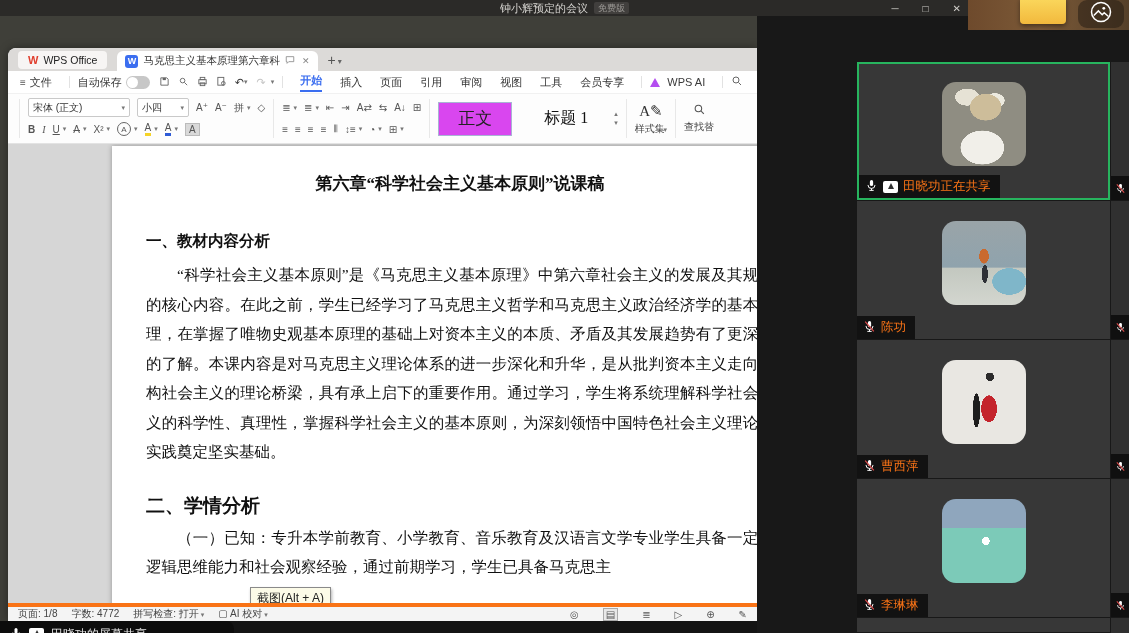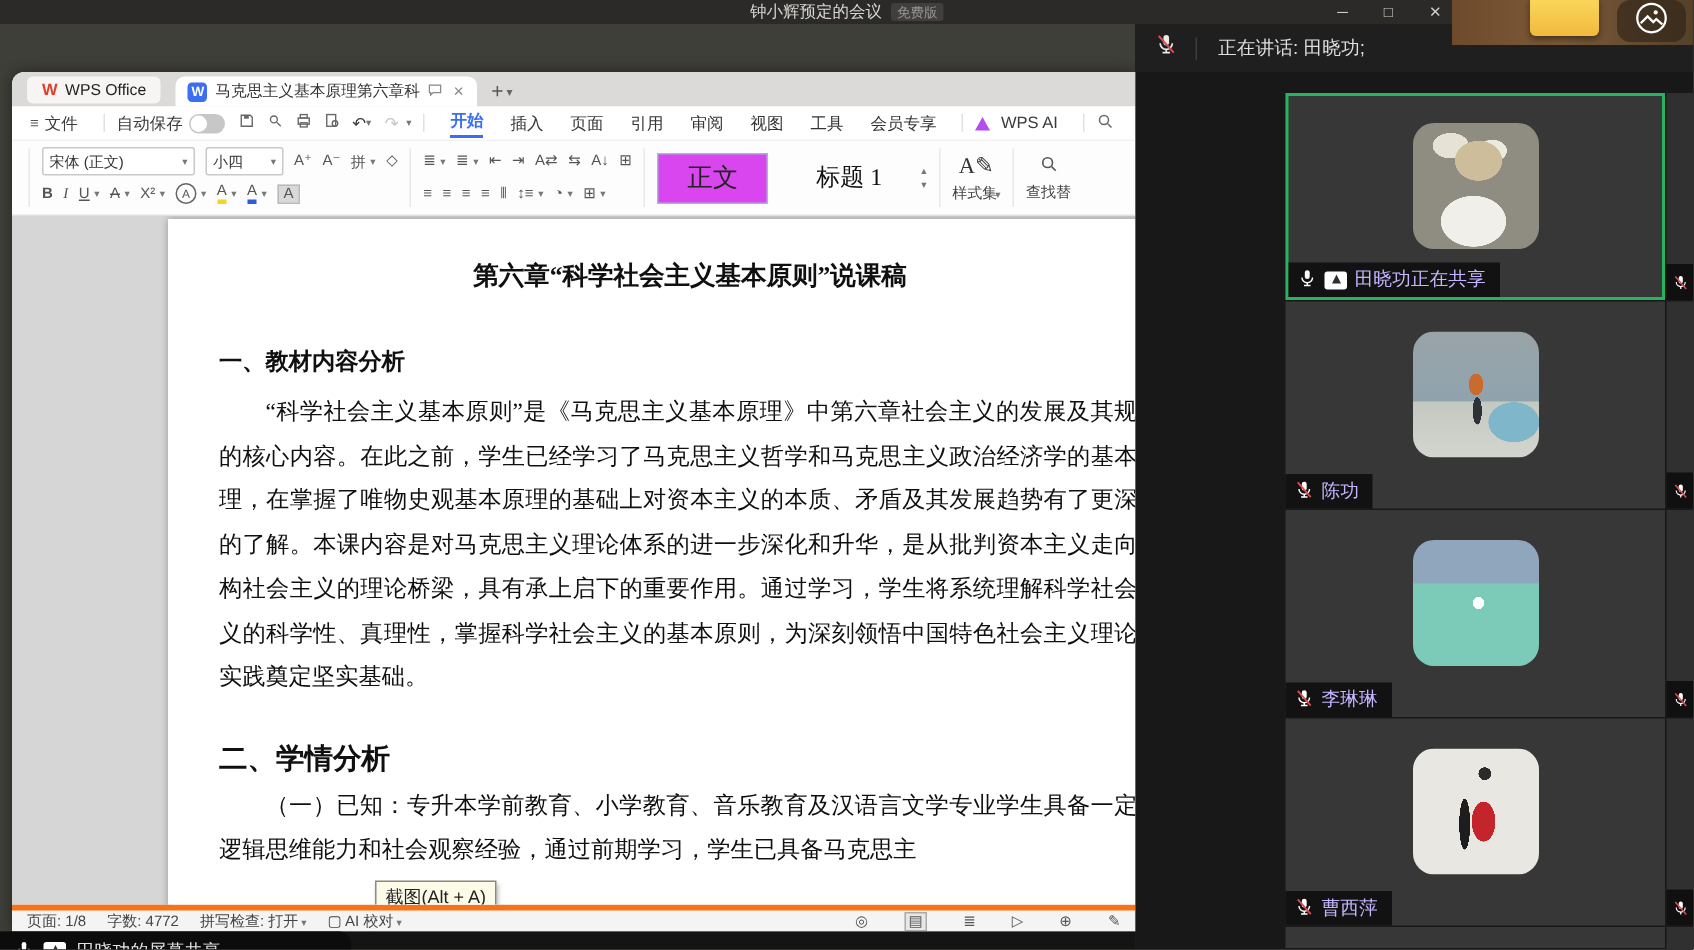--- a/index.html
+++ b/index.html
@@ -111,21 +111,21 @@
   .hdiv{width:1px;height:15px;background:#3d3d3d;margin:0 14px 0 12px;}
   .speak-text{color:#dedede;font-size:12.5px;}
   .tiles{position:absolute;left:100px;top:46px;width:253px;}
   .tile{position:relative;height:138px;background:#373737;margin-bottom:1px;box-sizing:border-box;}
   .tile.active{border:2px solid #27b45e;}
   .tile.partial{height:14px;}
   .avatar{position:absolute;left:50%;top:20px;transform:translateX(-50%);
     width:84px;height:84px;border-radius:14px;}
   .tile.active .avatar{top:18px;}
   .tlabel{position:absolute;left:0;bottom:0;display:flex;align-items:center;gap:5px;
-    background:rgba(8,8,8,.78);padding:3px 9px 3px 6px;color:#c4b5fd;font-size:12.5px;
+    background:rgba(8,8,8,.78);padding:3px 9px 3px 6px;color:#f97316;font-size:12.5px;
     max-width:96%;box-sizing:border-box;white-space:nowrap;}
   .share-ico{width:15px;height:12px;background:#fff;border-radius:2px;position:relative;flex:none;}
   .share-ico::after{content:"";position:absolute;left:5px;top:2px;width:0;height:0;
     border-left:3px solid transparent;border-right:3px solid transparent;border-bottom:6px solid #2f2f2f;}
   .fragtile{position:absolute;left:354px;width:18px;background:#303030;}
   .frag{position:absolute;left:354px;width:18px;height:24px;background:rgba(8,8,8,.78);
     display:flex;align-items:center;padding-left:4px;box-sizing:border-box;}
 
   
   .av-cat{background:
@@ -391,35 +391,20 @@
             <line x1="12" y1="17.5" x2="12" y2="21" stroke="#fff" stroke-width="1.8"></line>
             <line x1="8" y1="21" x2="16" y2="21" stroke="#fff" stroke-width="1.8"></line>
           </svg>
       </span>
       <span class="share-ico"></span>
       <span>田晓功的屏幕共享</span>
     </div>
   </div>
 
   <div class="panel">
-    <div class="speak-header">
-      <span class="mic">
-        <svg width="15" height="15" viewBox="0 0 24 24">
-            <rect x="9" y="2" width="6" height="11" rx="3" fill="#e8e8e8"></rect>
-            <path d="M5.5 11a6.5 6.5 0 0 0 13 0" fill="none" stroke="#e8e8e8" stroke-width="1.8"></path>
-            <line x1="12" y1="17.5" x2="12" y2="21" stroke="#e8e8e8" stroke-width="1.8"></line>
-            <line x1="8" y1="21" x2="16" y2="21" stroke="#e8e8e8" stroke-width="1.8"></line>
-            <line x1="4" y1="3" x2="20" y2="21" stroke="#e04c4c" stroke-width="2.2"></line>
-          </svg>
-      </span>
-      <span class="hdiv"></span>
-      <span class="speak-text">
-        <span>正在讲话:</span> <span>田晓功;</span>
-      </span>
-    </div>
 
     <div class="tiles">
 
       <div class="tile active">
         <div class="avatar av-cat"></div>
         <div class="tlabel">
           <span>
             <svg width="13" height="13" viewBox="0 0 24 24">
                 <rect x="9" y="2" width="6" height="11" rx="3" fill="#fff"></rect>
                 <path d="M5.5 11a6.5 6.5 0 0 0 13 0" fill="none" stroke="#fff" stroke-width="1.8"></path>
@@ -442,48 +427,48 @@
                 <line x1="12" y1="17.5" x2="12" y2="21" stroke="#fff" stroke-width="1.8"></line>
                 <line x1="8" y1="21" x2="16" y2="21" stroke="#fff" stroke-width="1.8"></line>
                 <line x1="4" y1="3" x2="20" y2="21" stroke="#e04c4c" stroke-width="2.2"></line>
               </svg>
           </span>
           <span>陈功</span>
         </div>
       </div>
 
       <div class="tile">
+        <div class="avatar av-dress"></div>
+        <div class="tlabel">
+          <span>
+            <svg width="13" height="13" viewBox="0 0 24 24">
+                <rect x="9" y="2" width="6" height="11" rx="3" fill="#fff"></rect>
+                <path d="M5.5 11a6.5 6.5 0 0 0 13 0" fill="none" stroke="#fff" stroke-width="1.8"></path>
+                <line x1="12" y1="17.5" x2="12" y2="21" stroke="#fff" stroke-width="1.8"></line>
+                <line x1="8" y1="21" x2="16" y2="21" stroke="#fff" stroke-width="1.8"></line>
+                <line x1="4" y1="3" x2="20" y2="21" stroke="#e04c4c" stroke-width="2.2"></line>
+              </svg>
+          </span>
+          <span>曹西萍</span>
+        </div>
+      </div>
+
+      <div class="tile">
         <div class="avatar av-beach"></div>
         <div class="tlabel">
           <span>
             <svg width="13" height="13" viewBox="0 0 24 24">
                 <rect x="9" y="2" width="6" height="11" rx="3" fill="#fff"></rect>
                 <path d="M5.5 11a6.5 6.5 0 0 0 13 0" fill="none" stroke="#fff" stroke-width="1.8"></path>
                 <line x1="12" y1="17.5" x2="12" y2="21" stroke="#fff" stroke-width="1.8"></line>
                 <line x1="8" y1="21" x2="16" y2="21" stroke="#fff" stroke-width="1.8"></line>
                 <line x1="4" y1="3" x2="20" y2="21" stroke="#e04c4c" stroke-width="2.2"></line>
               </svg>
           </span>
           <span>李琳琳</span>
-        </div>
-      </div>
-
-      <div class="tile">
-        <div class="avatar av-dress"></div>
-        <div class="tlabel">
-          <span>
-            <svg width="13" height="13" viewBox="0 0 24 24">
-                <rect x="9" y="2" width="6" height="11" rx="3" fill="#fff"></rect>
-                <path d="M5.5 11a6.5 6.5 0 0 0 13 0" fill="none" stroke="#fff" stroke-width="1.8"></path>
-                <line x1="12" y1="17.5" x2="12" y2="21" stroke="#fff" stroke-width="1.8"></line>
-                <line x1="8" y1="21" x2="16" y2="21" stroke="#fff" stroke-width="1.8"></line>
-                <line x1="4" y1="3" x2="20" y2="21" stroke="#e04c4c" stroke-width="2.2"></line>
-              </svg>
-          </span>
-          <span>曹西萍</span>
         </div>
       </div>
       <div class="tile partial"></div>
     </div>
 
     <div class="fragtile" style="top:46px;height:138px;"></div>
     <div class="fragtile" style="top:185px;height:138px;"></div>
     <div class="fragtile" style="top:324px;height:138px;"></div>
     <div class="fragtile" style="top:463px;height:138px;"></div>
     <div class="fragtile" style="top:602px;height:15px;"></div>

